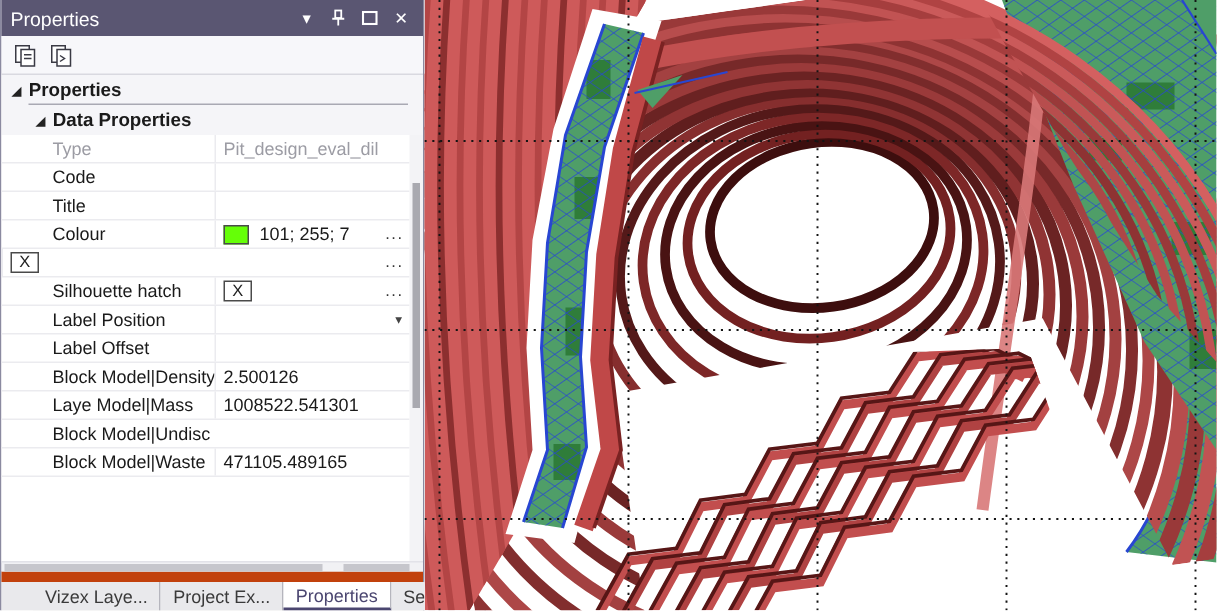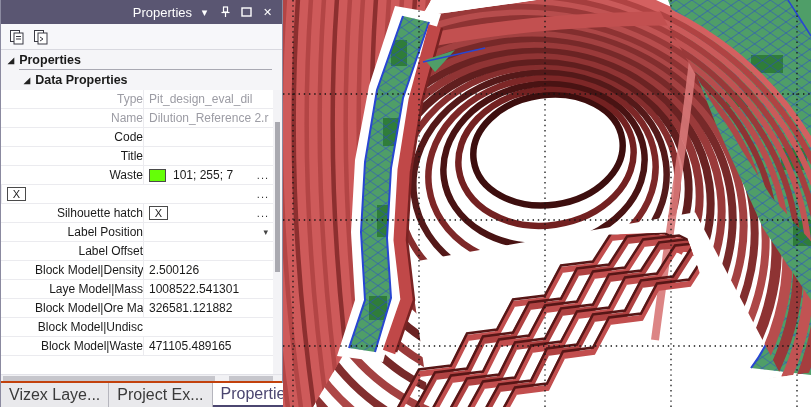--- a/index.html
+++ b/index.html
@@ -1,18 +1,18 @@
 <!DOCTYPE html>
 <html><head>
 <meta charset="utf-8">
 <style>
   * { margin:0; padding:0; box-sizing:border-box; }
   html,body { width:812px; height:407px; overflow:hidden; background:#fff;
               font-family:"Liberation Sans", sans-serif; }
-  .app { display:flex; width:812px; height:407px;text-align:right; }
+  .app { display:flex; width:812px; height:407px; }
 
   
   .panel { width:283px; height:407px; display:flex; flex-direction:column;
            background:#f5f5f8; border-right:1px solid #8b8aa0; border-left:1px solid #8b8aa0; }
   .titlebar { height:24px; background:#5a5672; color:#fff; display:flex; align-items:center;
               padding:0 6px; flex:0 0 auto; }
   .titlebar .t { font-size:13px; flex:1 1 auto; }
   .tb-ico { width:17px; height:16px; display:flex; align-items:center; justify-content:center;
             color:#fff; font-size:11px; margin-left:4px; cursor:default; }
   .toolbar { height:26px; background:#f7f7fa; border-bottom:1px solid #d9d9e0;
@@ -43,22 +43,22 @@
   .ddown { position:absolute; right:5px; color:#444; font-size:9px; }
 
   .vscroll { position:absolute; top:40px; right:0; bottom:0; width:9px; background:#f3f3f6; }
   .vthumb { position:absolute; left:2px; right:2px; top:32px; height:150px; background:#a9a9b0; }
 
   .hscroll { height:7px; background:#f1f1f4; position:relative; flex:0 0 auto;
              border-top:1px solid #e2e2e8; }
   .hthumb { position:absolute; top:1px; height:5px; left:2px; width:212px; background:#c6c6cc; }
   .hthumb2 { position:absolute; top:1px; height:5px; left:228px; width:44px; background:#c6c6cc; }
 
-  .tabbar { height:26px; background:#e9e9ec; border-top:2px solid #c2410c; display:flex;
-            align-items:stretch; flex:0 0 auto; font-size:16px; }
+  .tabbar { height:26px; background:#e9e9ec; border-top:7px solid #c2410c; display:flex;
+            align-items:stretch; flex:0 0 auto; font-size:12px;padding-left:21px; }
   .tab { display:flex; align-items:center; padding:0 8px; color:#3a3a3a;
          border-right:1px solid #b5b5bd; background:#e9e9ec; white-space:nowrap; }
   .tab.active { background:#fff; color:#4b4670; border-bottom:2px solid #4b4670; font-weight:normal; }
 
   
   .viewport { width:528px; height:407px; background:#fff; position:relative; }
   .viewport svg { display:block; }
 </style>
 </head>
 <body>
@@ -118,40 +118,34 @@
         <span class="exp">◢</span>
         <span>Data Properties</span>
       </div>
       <div class="grid" id="grid">
           <div class="row disabled">
             <span class="lab">Type</span>
             <span class="val">
               <span>Pit_design_eval_dil</span>
             </span>
           </div>
-          <div class="row disabled">
-            <span class="lab">Name</span>
-            <span class="val">
-              <span>Dilution_Reference 2.r</span>
-            </span>
-          </div>
           <div class="row">
             <span class="lab">Code</span>
             <span class="val">
               <span></span>
             </span>
           </div>
           <div class="row">
             <span class="lab">Title</span>
             <span class="val">
               <span></span>
             </span>
           </div>
           <div class="row">
-            <span class="lab">Waste</span>
+            <span class="lab">Colour</span>
             <span class="val">
               <span class="swatch" style="background: rgb(101, 255, 7);"></span>
               <span>101; 255; 7</span>
               <span class="more">...</span>
             </span>
           </div>
           <div class="row">
             <span class="val">
               <span class="hatchbox">X</span>
               <span class="more">...</span>
@@ -179,26 +173,20 @@
           <div class="row">
             <span class="lab">Block Model|Density</span>
             <span class="val">
               <span>2.500126</span>
             </span>
           </div>
           <div class="row">
             <span class="lab">Laye Model|Mass</span>
             <span class="val">
               <span>1008522.541301</span>
-            </span>
-          </div>
-          <div class="row">
-            <span class="lab">Block Model|Ore Ma</span>
-            <span class="val">
-              <span>326581.121882</span>
             </span>
           </div>
           <div class="row">
             <span class="lab">Block Model|Undisc</span>
           </div>
           <div class="row">
             <span class="lab">Block Model|Waste</span>
             <span class="val">
               <span>471105.489165</span>
             </span>

